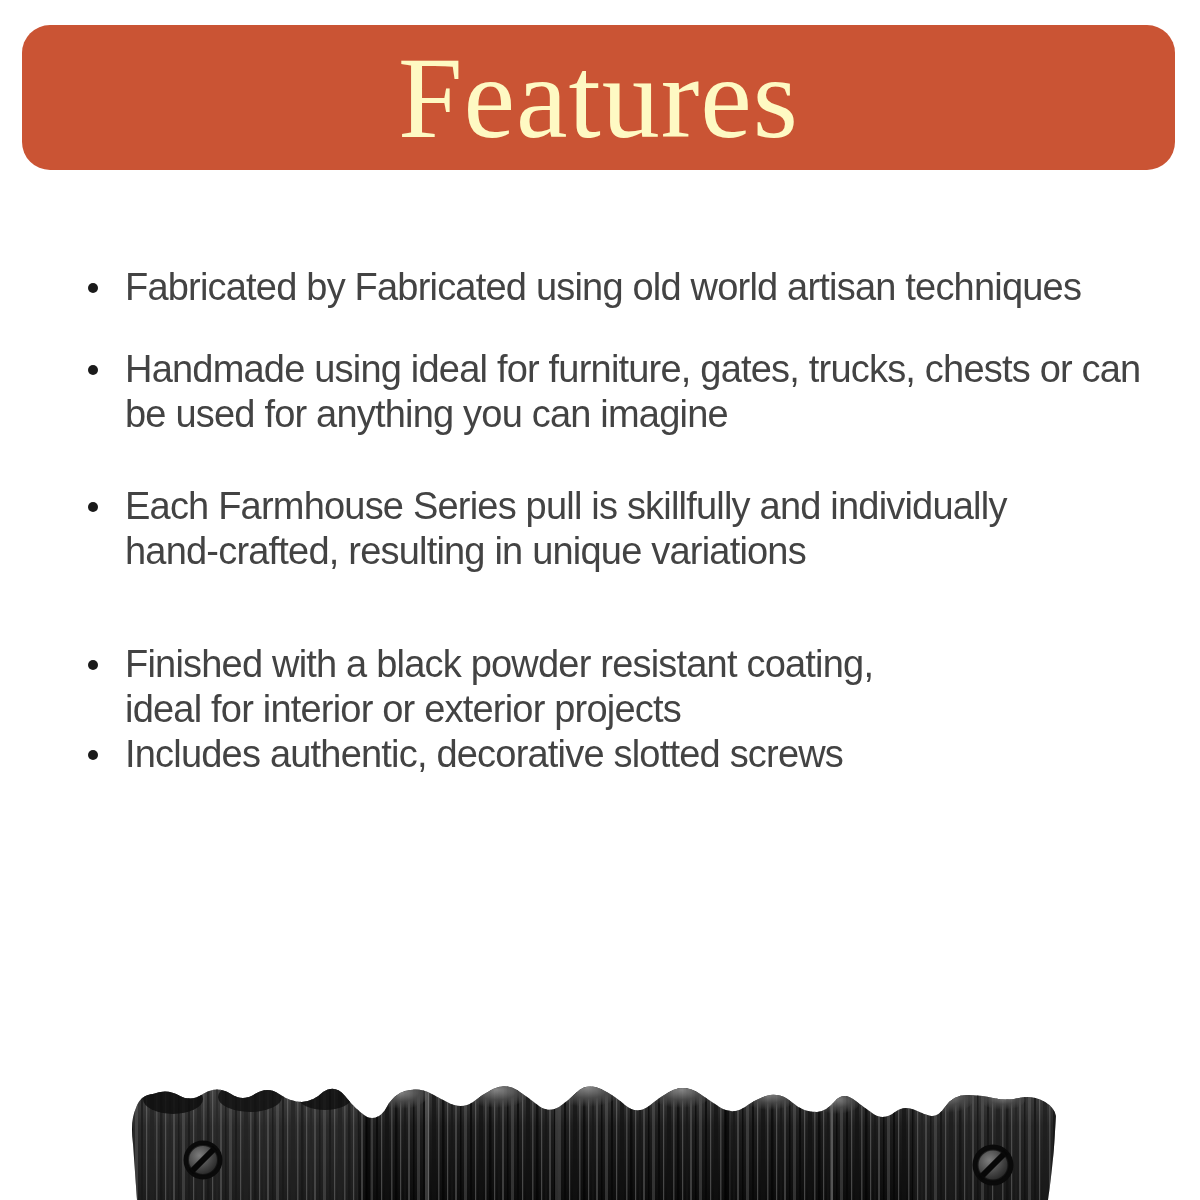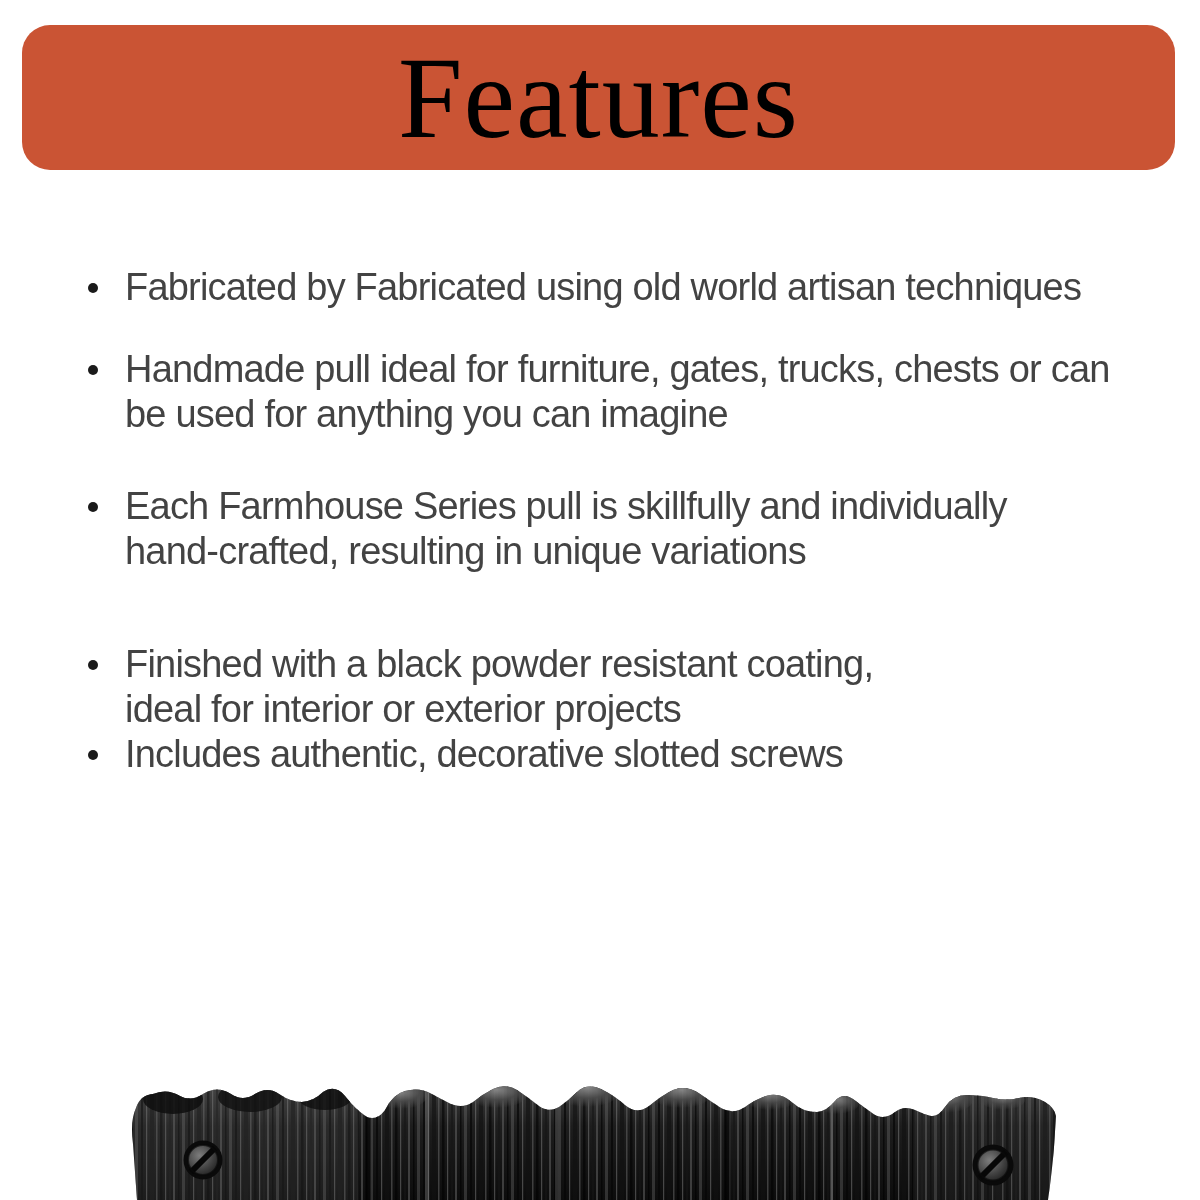--- a/index.html
+++ b/index.html
@@ -24,21 +24,21 @@
     display: flex;
     align-items: center;
     justify-content: center;
   }
   .features-header h1 {
     margin: 3px;
     font-family: "Liberation Serif", "DejaVu Serif", serif;
     font-weight: normal;
     font-size: 116px;
     letter-spacing: 1px;
-    color: #000000;
+    color: #fef9c3;
     line-height: 1;
   }
 
   
   .feature-list {
     position: absolute;
     left: 88px;
     top: 265px;
     width: 1090px;
     margin: 0;
@@ -89,21 +89,21 @@
     <h1>Features</h1>
   </header>
 
   <ul class="feature-list">
     <li>
       <span class="dot"></span>
       <span class="txt">Fabricated by Fabricated using old world artisan techniques</span>
     </li>
     <li>
       <span class="dot"></span>
-      <span class="txt">Handmade pull ideal for furniture, gates, trucks, chests or can
+      <span class="txt">Handmade using ideal for furniture, gates, trucks, chests or can
 be used for anything you can imagine</span>
     </li>
     <li>
       <span class="dot"></span>
       <span class="txt">Each Farmhouse Series pull is skillfully and individually
 hand-crafted, resulting in unique variations</span>
     </li>
     <li>
       <span class="dot"></span>
       <span class="txt">Finished with a black powder resistant coating,

